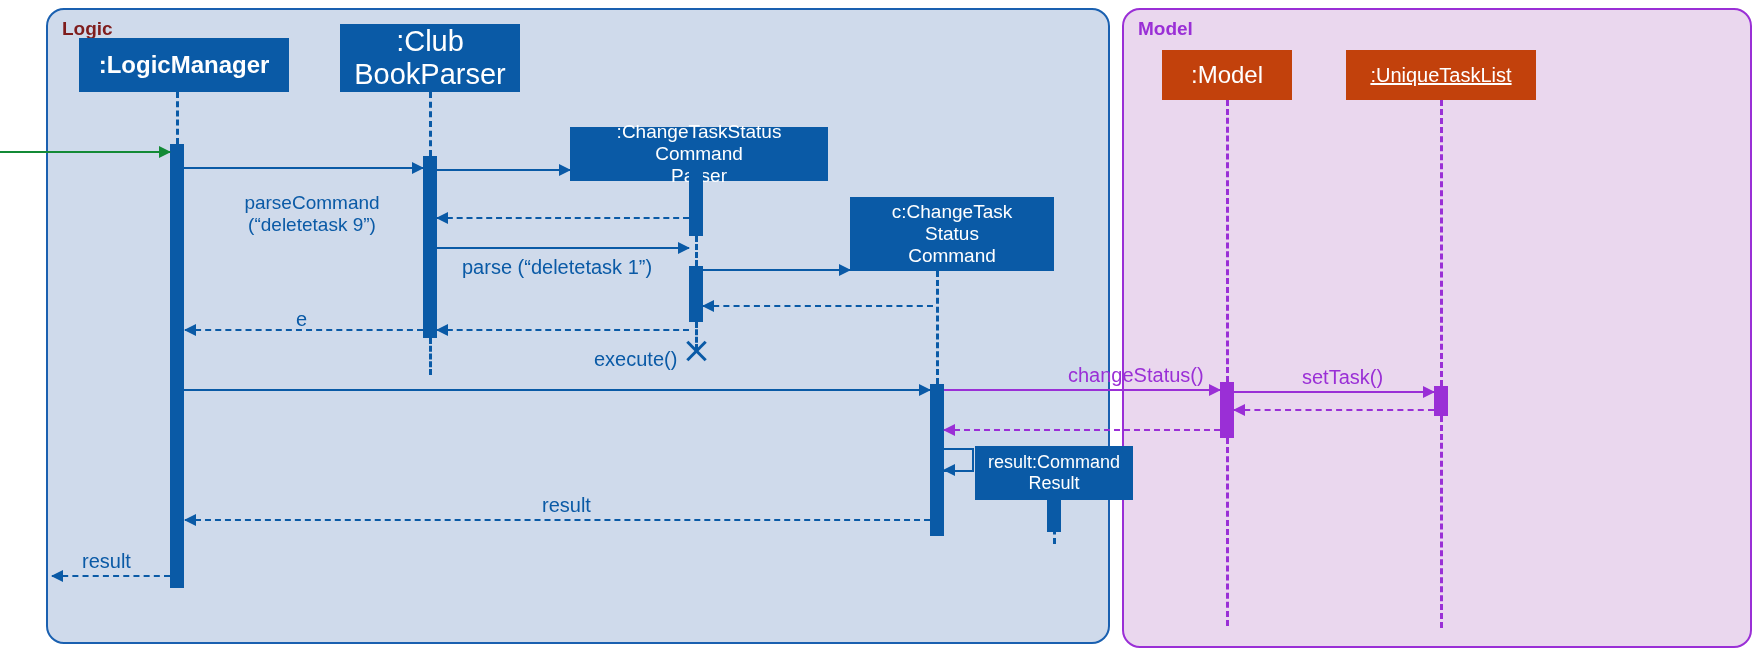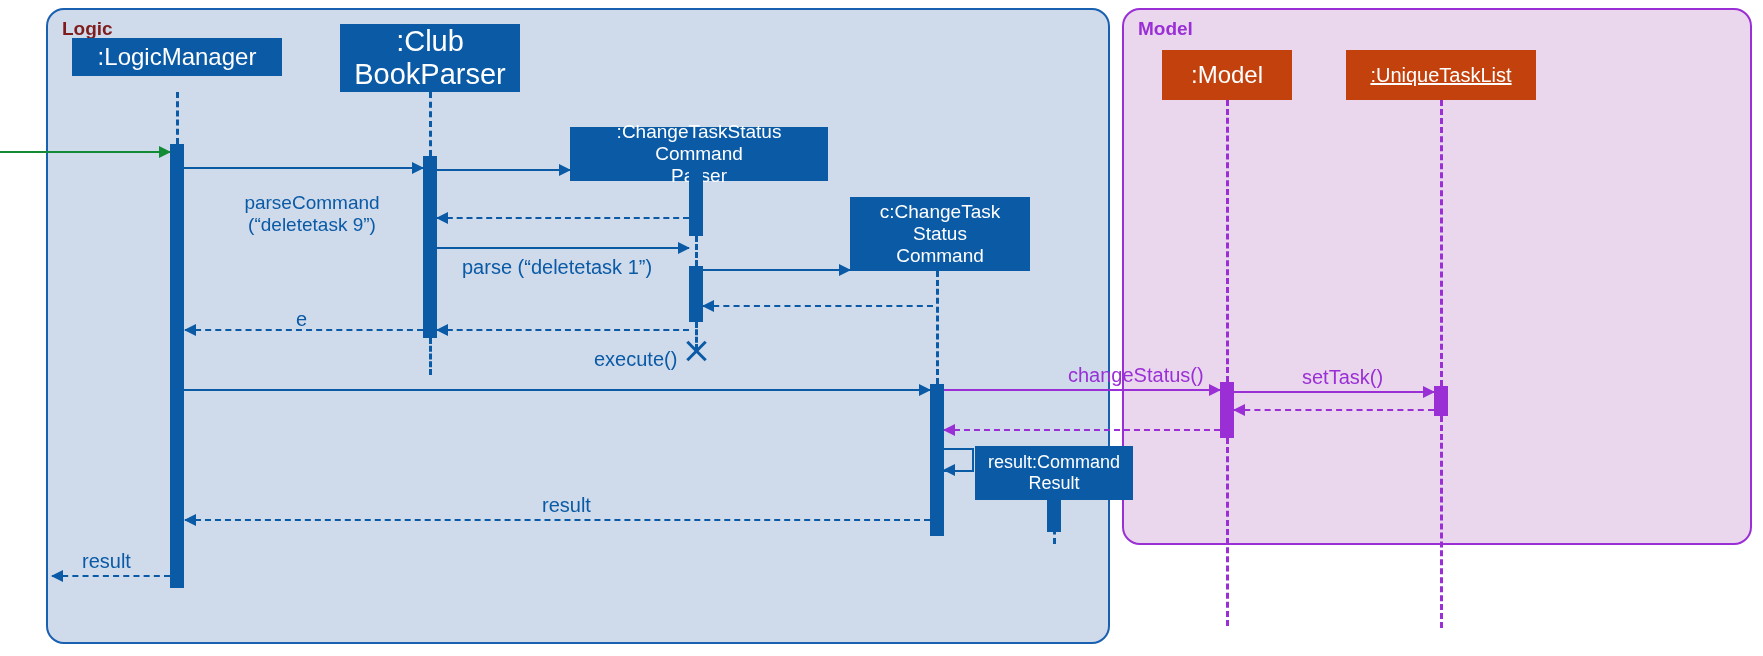--- a/index.html
+++ b/index.html
@@ -14,21 +14,21 @@
     position: absolute;
     border: 2px solid;
     border-radius: 18px;
   }
   .frame-logic {
     left: 46px; top: 8px; width: 1064px; height: 636px;
     background: #cfdaeb;
     border-color: #1a60b0;
   }
   .frame-model {
-    left: 1122px; top: 8px; width: 630px; height: 537px;
+    left: 1122px; top: 8px; width: 630px; height: 640px;
     background: #ead7ee;
     border-color: #9a2fd6;
   }
   .frame-label {
     position: absolute;
     top: 8px; left: 14px;
     font-weight: 700;
     font-size: 19px;
   }
   .frame-logic .frame-label { color: #7f1d1d; }
@@ -138,27 +138,27 @@
 </head>
 <body>
 
 <div class="frame frame-logic">
   <div class="frame-label">Logic</div>
 </div>
 <div class="frame frame-model">
   <div class="frame-label">Model</div>
 </div>
 
-<div class="lifeline-head blue" style="left:72px;  top:38px; width:210px; height:38px; font-size:24px;">:LogicManager</div>
+<div class="lifeline-head blue" style="left:79px;  top:38px; width:210px; height:54px; font-size:24px;font-weight:bold;">:LogicManager</div>
 <div class="lifeline-head blue" style="left:340px; top:24px; width:180px; height:68px; font-size:29px;">:Club
 BookParser</div>
 <div class="lifeline-head blue" style="left:570px; top:127px; width:258px; height:54px; font-size:19px;">:ChangeTaskStatus
 Command
 Parser</div>
-<div class="lifeline-head blue" style="left:850px; top:197px; width:180px; height:74px; font-size:19px;">c:ChangeTask
+<div class="lifeline-head blue" style="left:850px; top:197px; width:204px; height:74px; font-size:19px;">c:ChangeTask
 Status
 Command</div>
 <div class="lifeline-head blue" style="left:975px; top:446px; width:158px; height:54px; font-size:18px;">result:Command
 Result</div>
 <div class="lifeline-head purple" style="left:1162px; top:50px; width:130px; height:50px; font-size:24px;">:Model</div>
 <div class="lifeline-head purple" style="left:1346px; top:50px; width:190px; height:50px; font-size:20px;text-decoration:underline;">:UniqueTaskList</div>
 
 <div class="lifeline blue" style="left:176px;  top:92px;  height:52px;"></div>
 <div class="lifeline blue" style="left:429px;  top:92px;  height:64px;"></div>
 <div class="lifeline blue" style="left:429px;  top:338px; height:37px;"></div>

